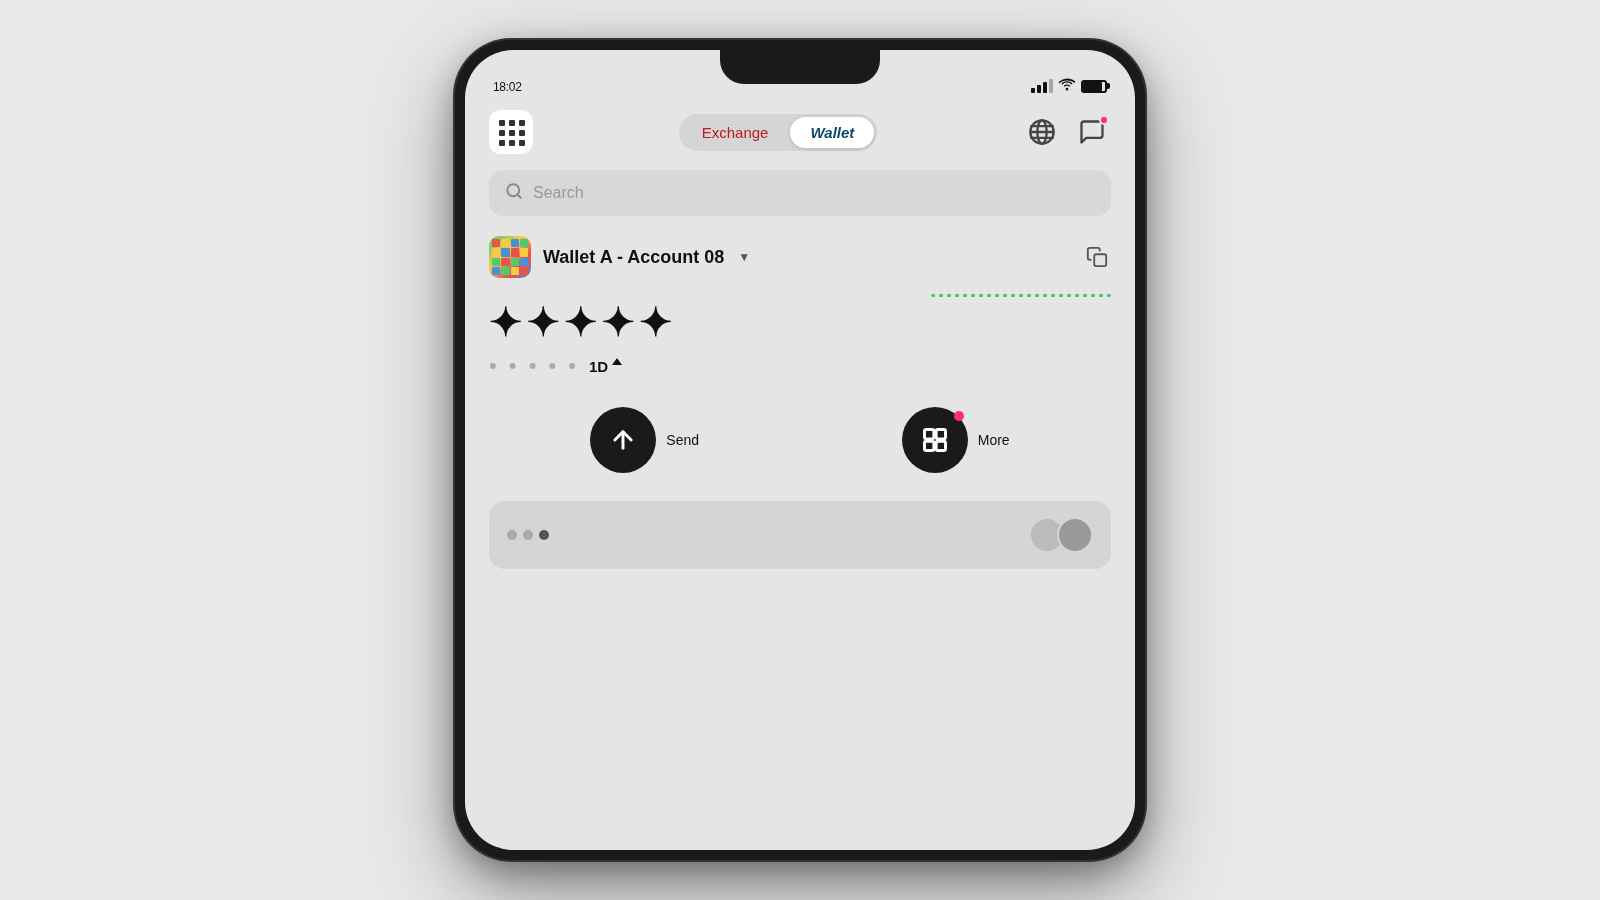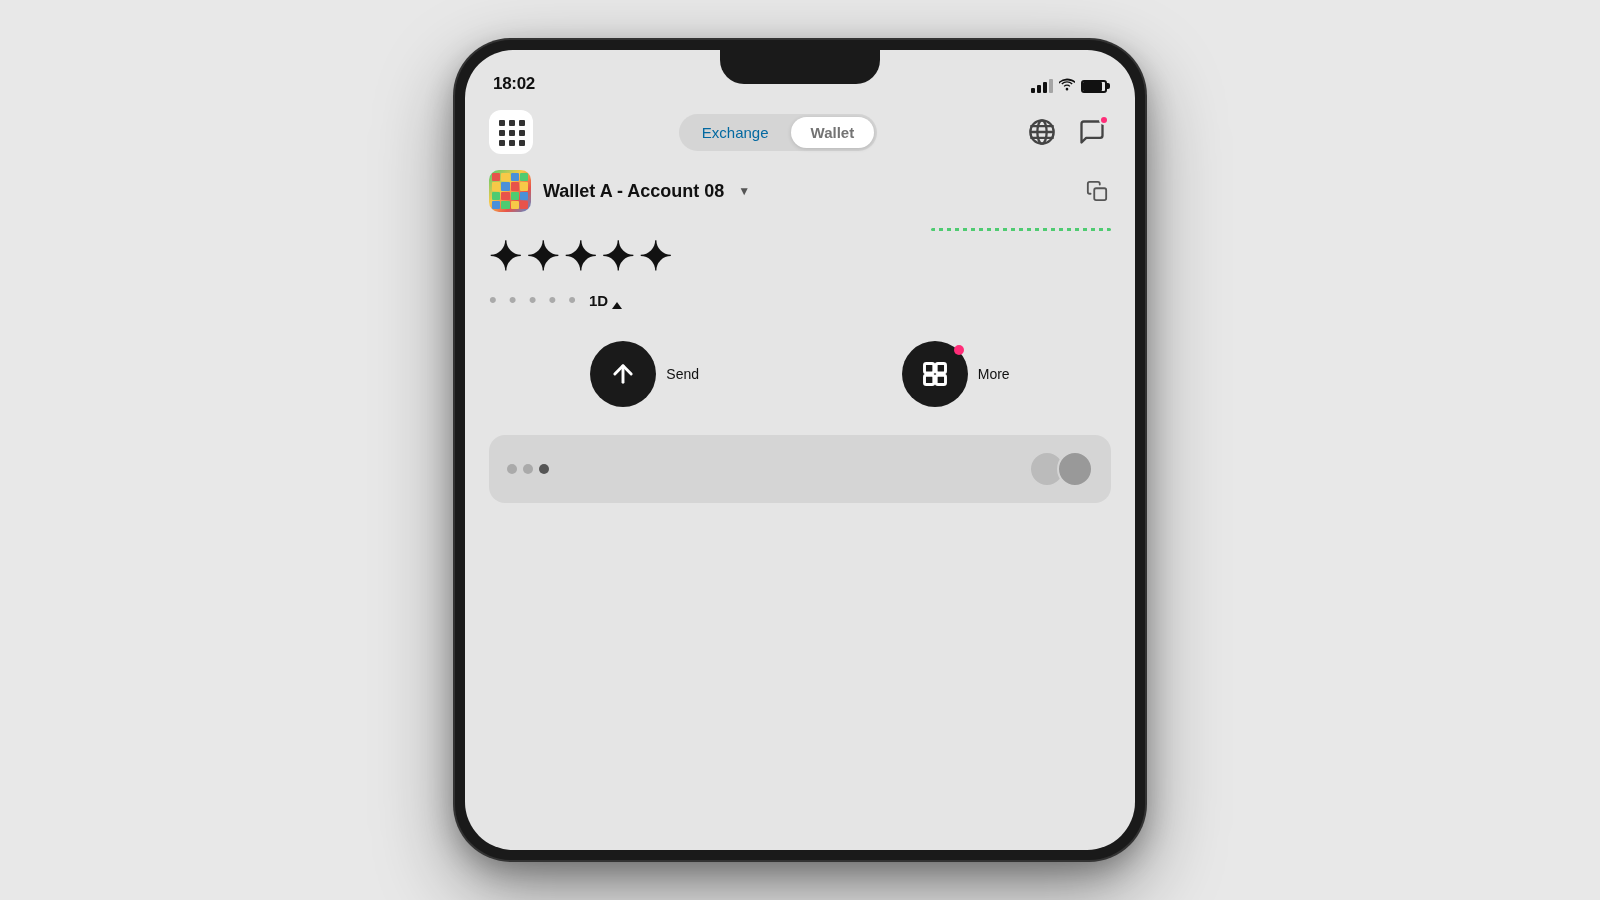--- a/index.html
+++ b/index.html
@@ -64,22 +64,22 @@
       display: flex;
       align-items: flex-end;
       justify-content: space-between;
       padding: 0 28px 6px;
       flex-shrink: 0;
       position: relative;
       z-index: 5;
     }
 
     .status-time {
-      font-size: 17px;
-      font-weight: 700;
+      font-size: 12px;
+      font-weight: 400;
       color: #111;
       letter-spacing: -0.3px;
     }
 
     .status-icons {
       display: flex;
       align-items: center;
       gap: 6px;
     }
 
@@ -173,28 +173,29 @@
       border-radius: 20px;
       padding: 3px;
       gap: 2px;
     }
 
     .tab-item {
       padding: 7px 20px;
       border-radius: 17px;
       font-size: 15px;
       font-weight: 500;
-      color: #0369a1;
+      color: #b91c1c;
       cursor: pointer;
     }
     .tab-item.active {
       background: #fff;
-      color: #737373;
+      color: #0c4a6e;
       font-weight: 600;
       box-shadow: 0 1px 4px rgba(0,0,0,0.15);
+      font-style: italic;
     }
 
     .nav-actions {
       display: flex;
       align-items: center;
       gap: 12px;
     }
 
     .globe-btn {
       width: 38px;
@@ -341,21 +342,21 @@
     }
 
     .sub-balance-dots {
       font-size: 22px;
       color: #aaa;
       letter-spacing: 3px;
     }
 
     .period-badge {
       display: flex;
-      align-items: flex-end;
+      align-items: flex-start;
       gap: 4px;
       font-size: 15px;
       font-weight: 600;
       color: #111;
     }
 
     .arrow-up {
       width: 0;
       height: 0;
       border-left: 5px solid transparent;
@@ -520,20 +521,29 @@
           </div>
           <div class="chat-btn">
             <svg width="28" height="28" viewBox="0 0 24 24" fill="none" stroke="#444" stroke-width="2" stroke-linecap="round" stroke-linejoin="round">
               <path d="M21 15a2 2 0 0 1-2 2H7l-4 4V5a2 2 0 0 1 2-2h14a2 2 0 0 1 2 2z"></path>
             </svg>
             <div class="chat-notification-dot"></div>
           </div>
         </div>
       </div>
 
+      <div class="search-bar">
+        <div class="search-icon-wrap">
+          <svg width="18" height="18" viewBox="0 0 24 24" fill="none" stroke="#888" stroke-width="2.5" stroke-linecap="round">
+            <circle cx="11" cy="11" r="8"></circle>
+            <line x1="21" y1="21" x2="16.65" y2="16.65"></line>
+          </svg>
+        </div>
+        <span class="search-placeholder">Search</span>
+      </div>
 
       <div class="wallet-account-row">
         <div class="wallet-avatar">
           <div class="pixel" style="background:#e8534a;"></div>
           <div class="pixel" style="background:#f7c948;"></div>
           <div class="pixel" style="background:#4a90d9;"></div>
           <div class="pixel" style="background:#4ecb71;"></div>
           <div class="pixel" style="background:#f7c948;"></div>
           <div class="pixel" style="background:#4a90d9;"></div>
           <div class="pixel" style="background:#e8534a;"></div>

